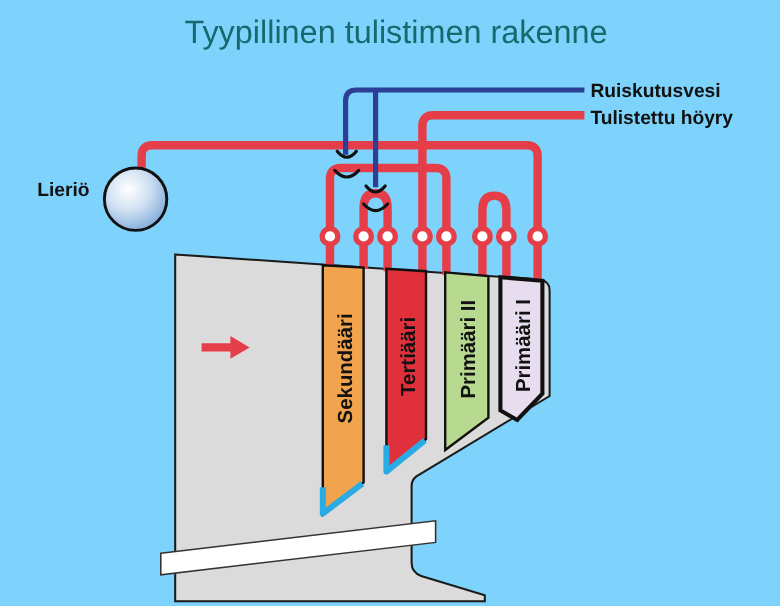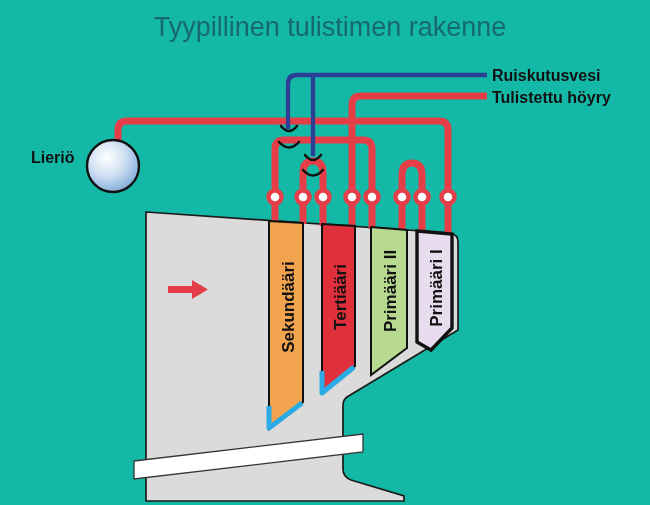--- a/index.html
+++ b/index.html
@@ -1,17 +1,17 @@
 <!DOCTYPE html>
 <html><head>
 <meta charset="utf-8">
 <style>
   html,body { margin:0; padding:0; background:#fff; }
   #stage {
-    position:relative; width:650px; height:505px; background:#14b8a6;
+    position:relative; width:650px; height:505px; background:#7dd3fc;
     font-family:"Liberation Sans", sans-serif; overflow:hidden;
   }
   svg text { font-family:"Liberation Sans", sans-serif; }
 </style>
 </head>
 <body>
 
 <div id="stage">
   <svg width="650" height="505" viewBox="0 0 650 505">
 

